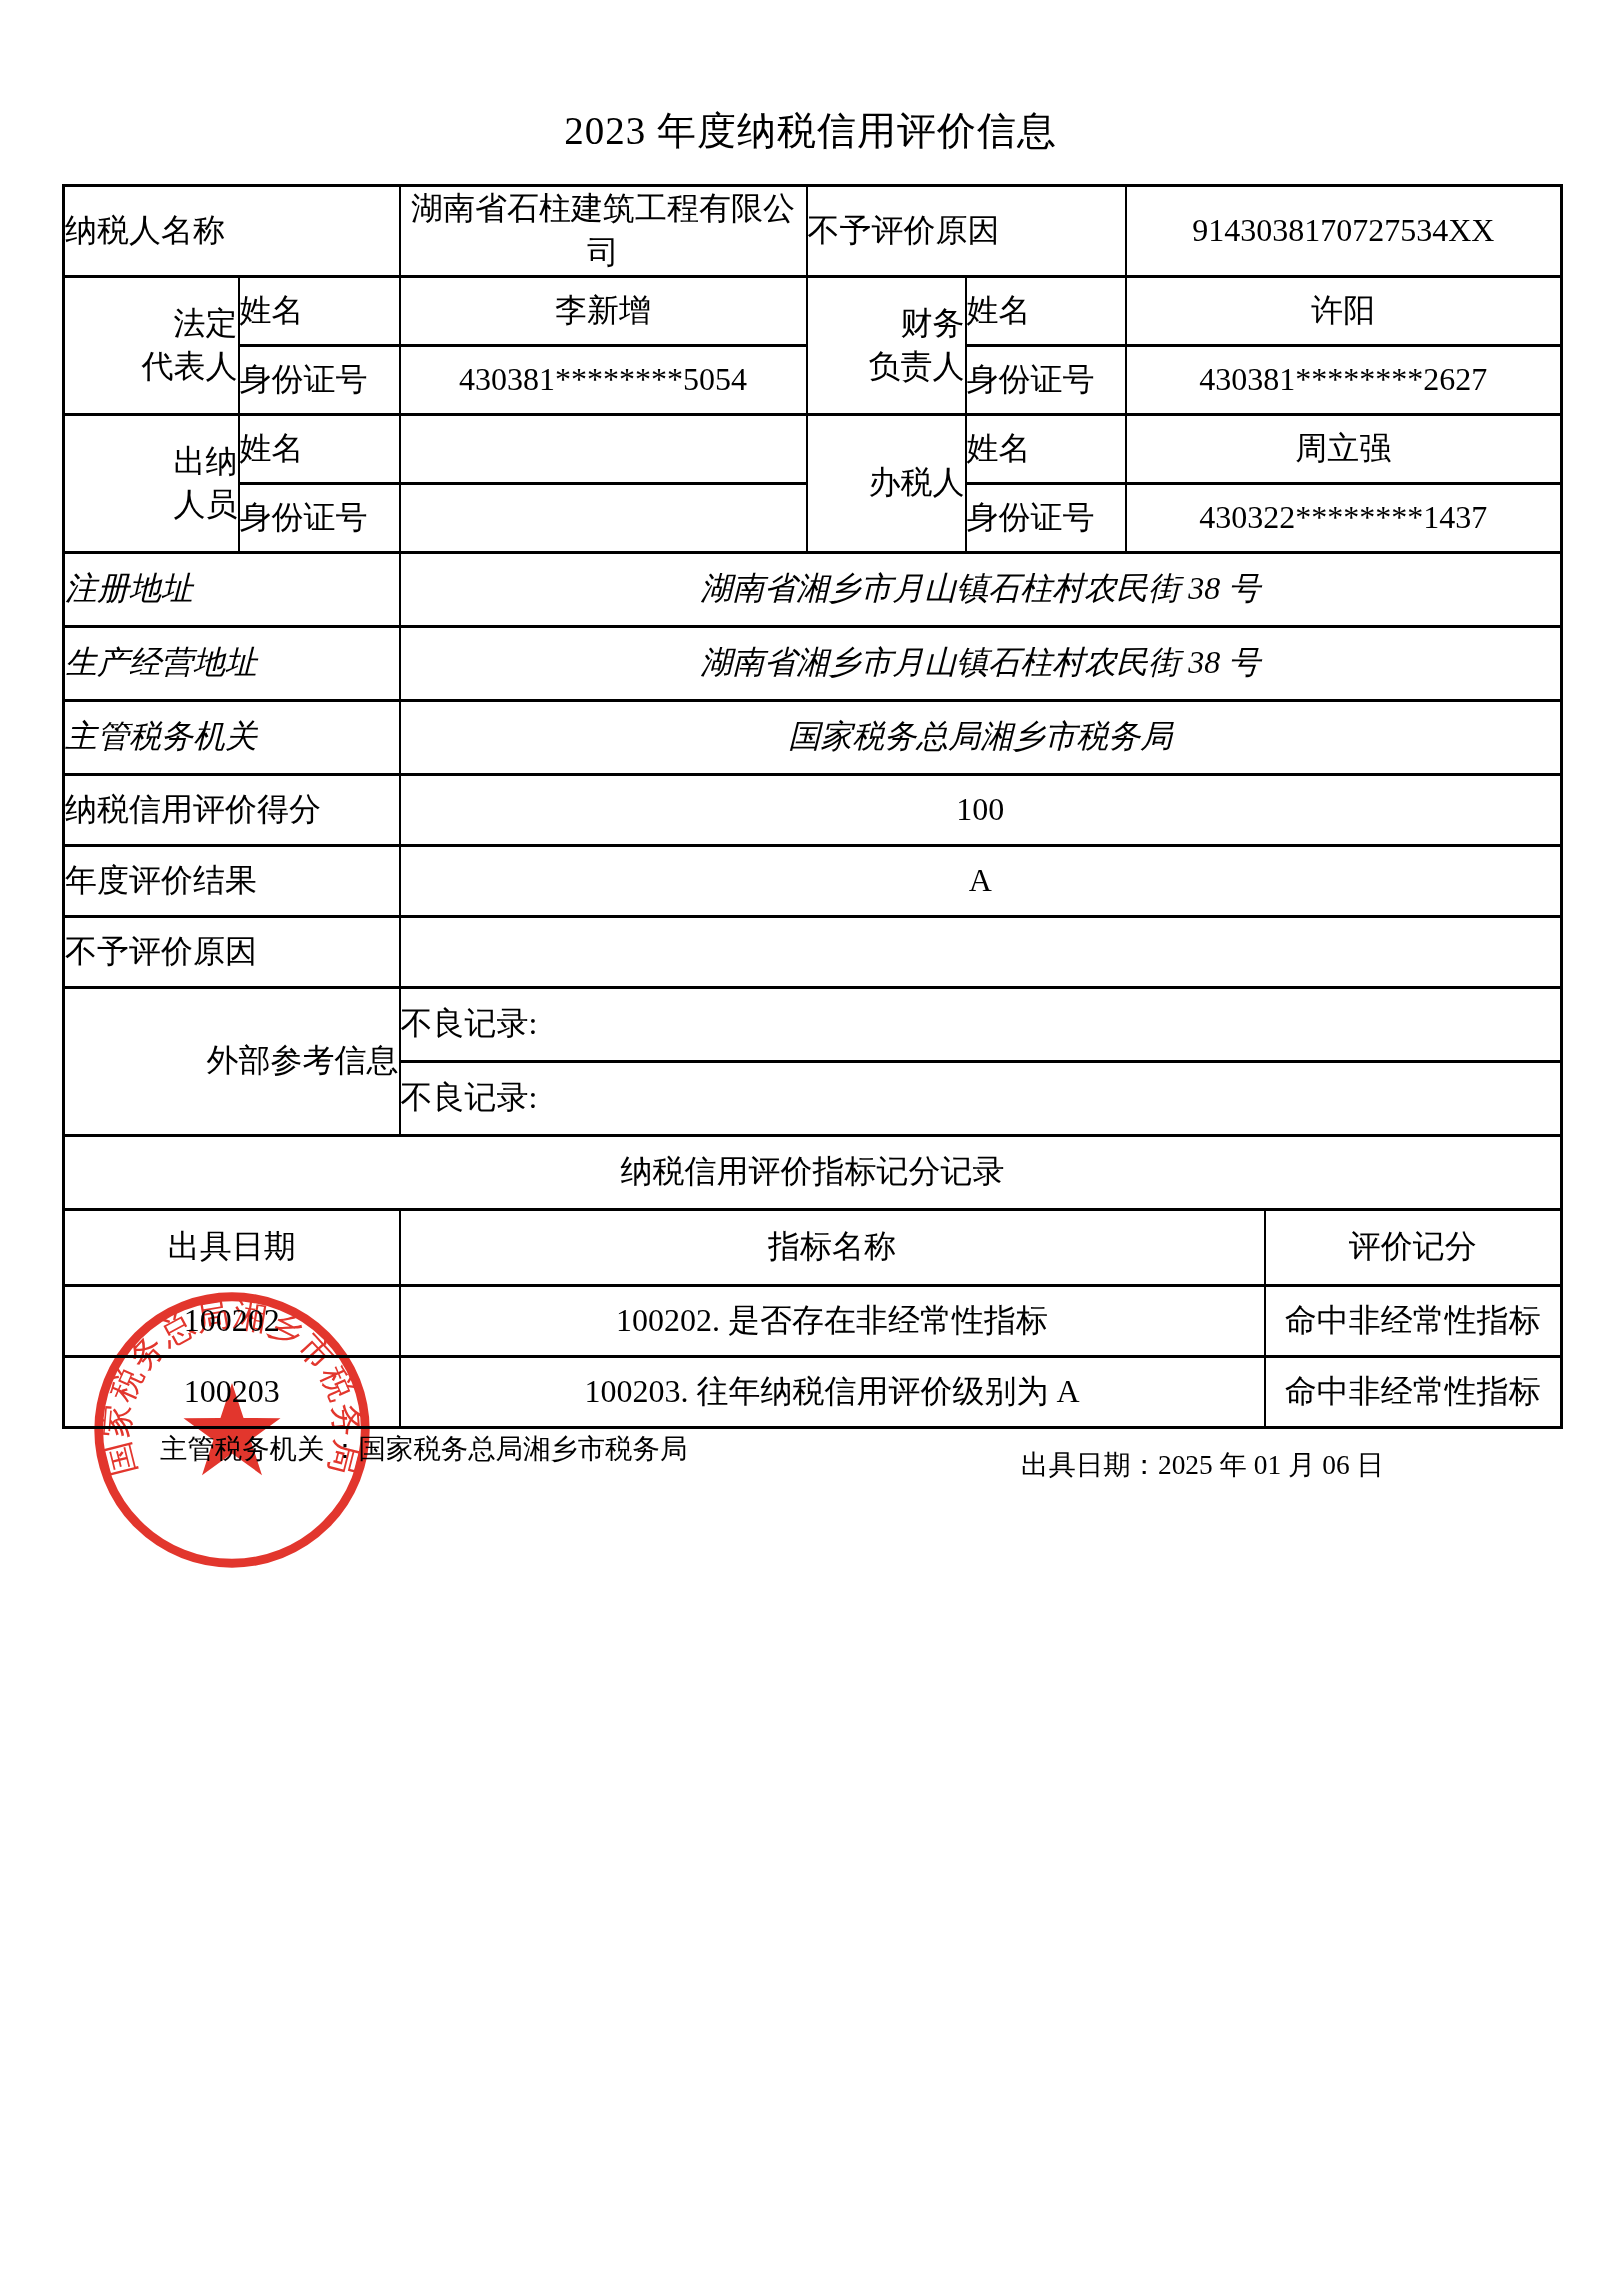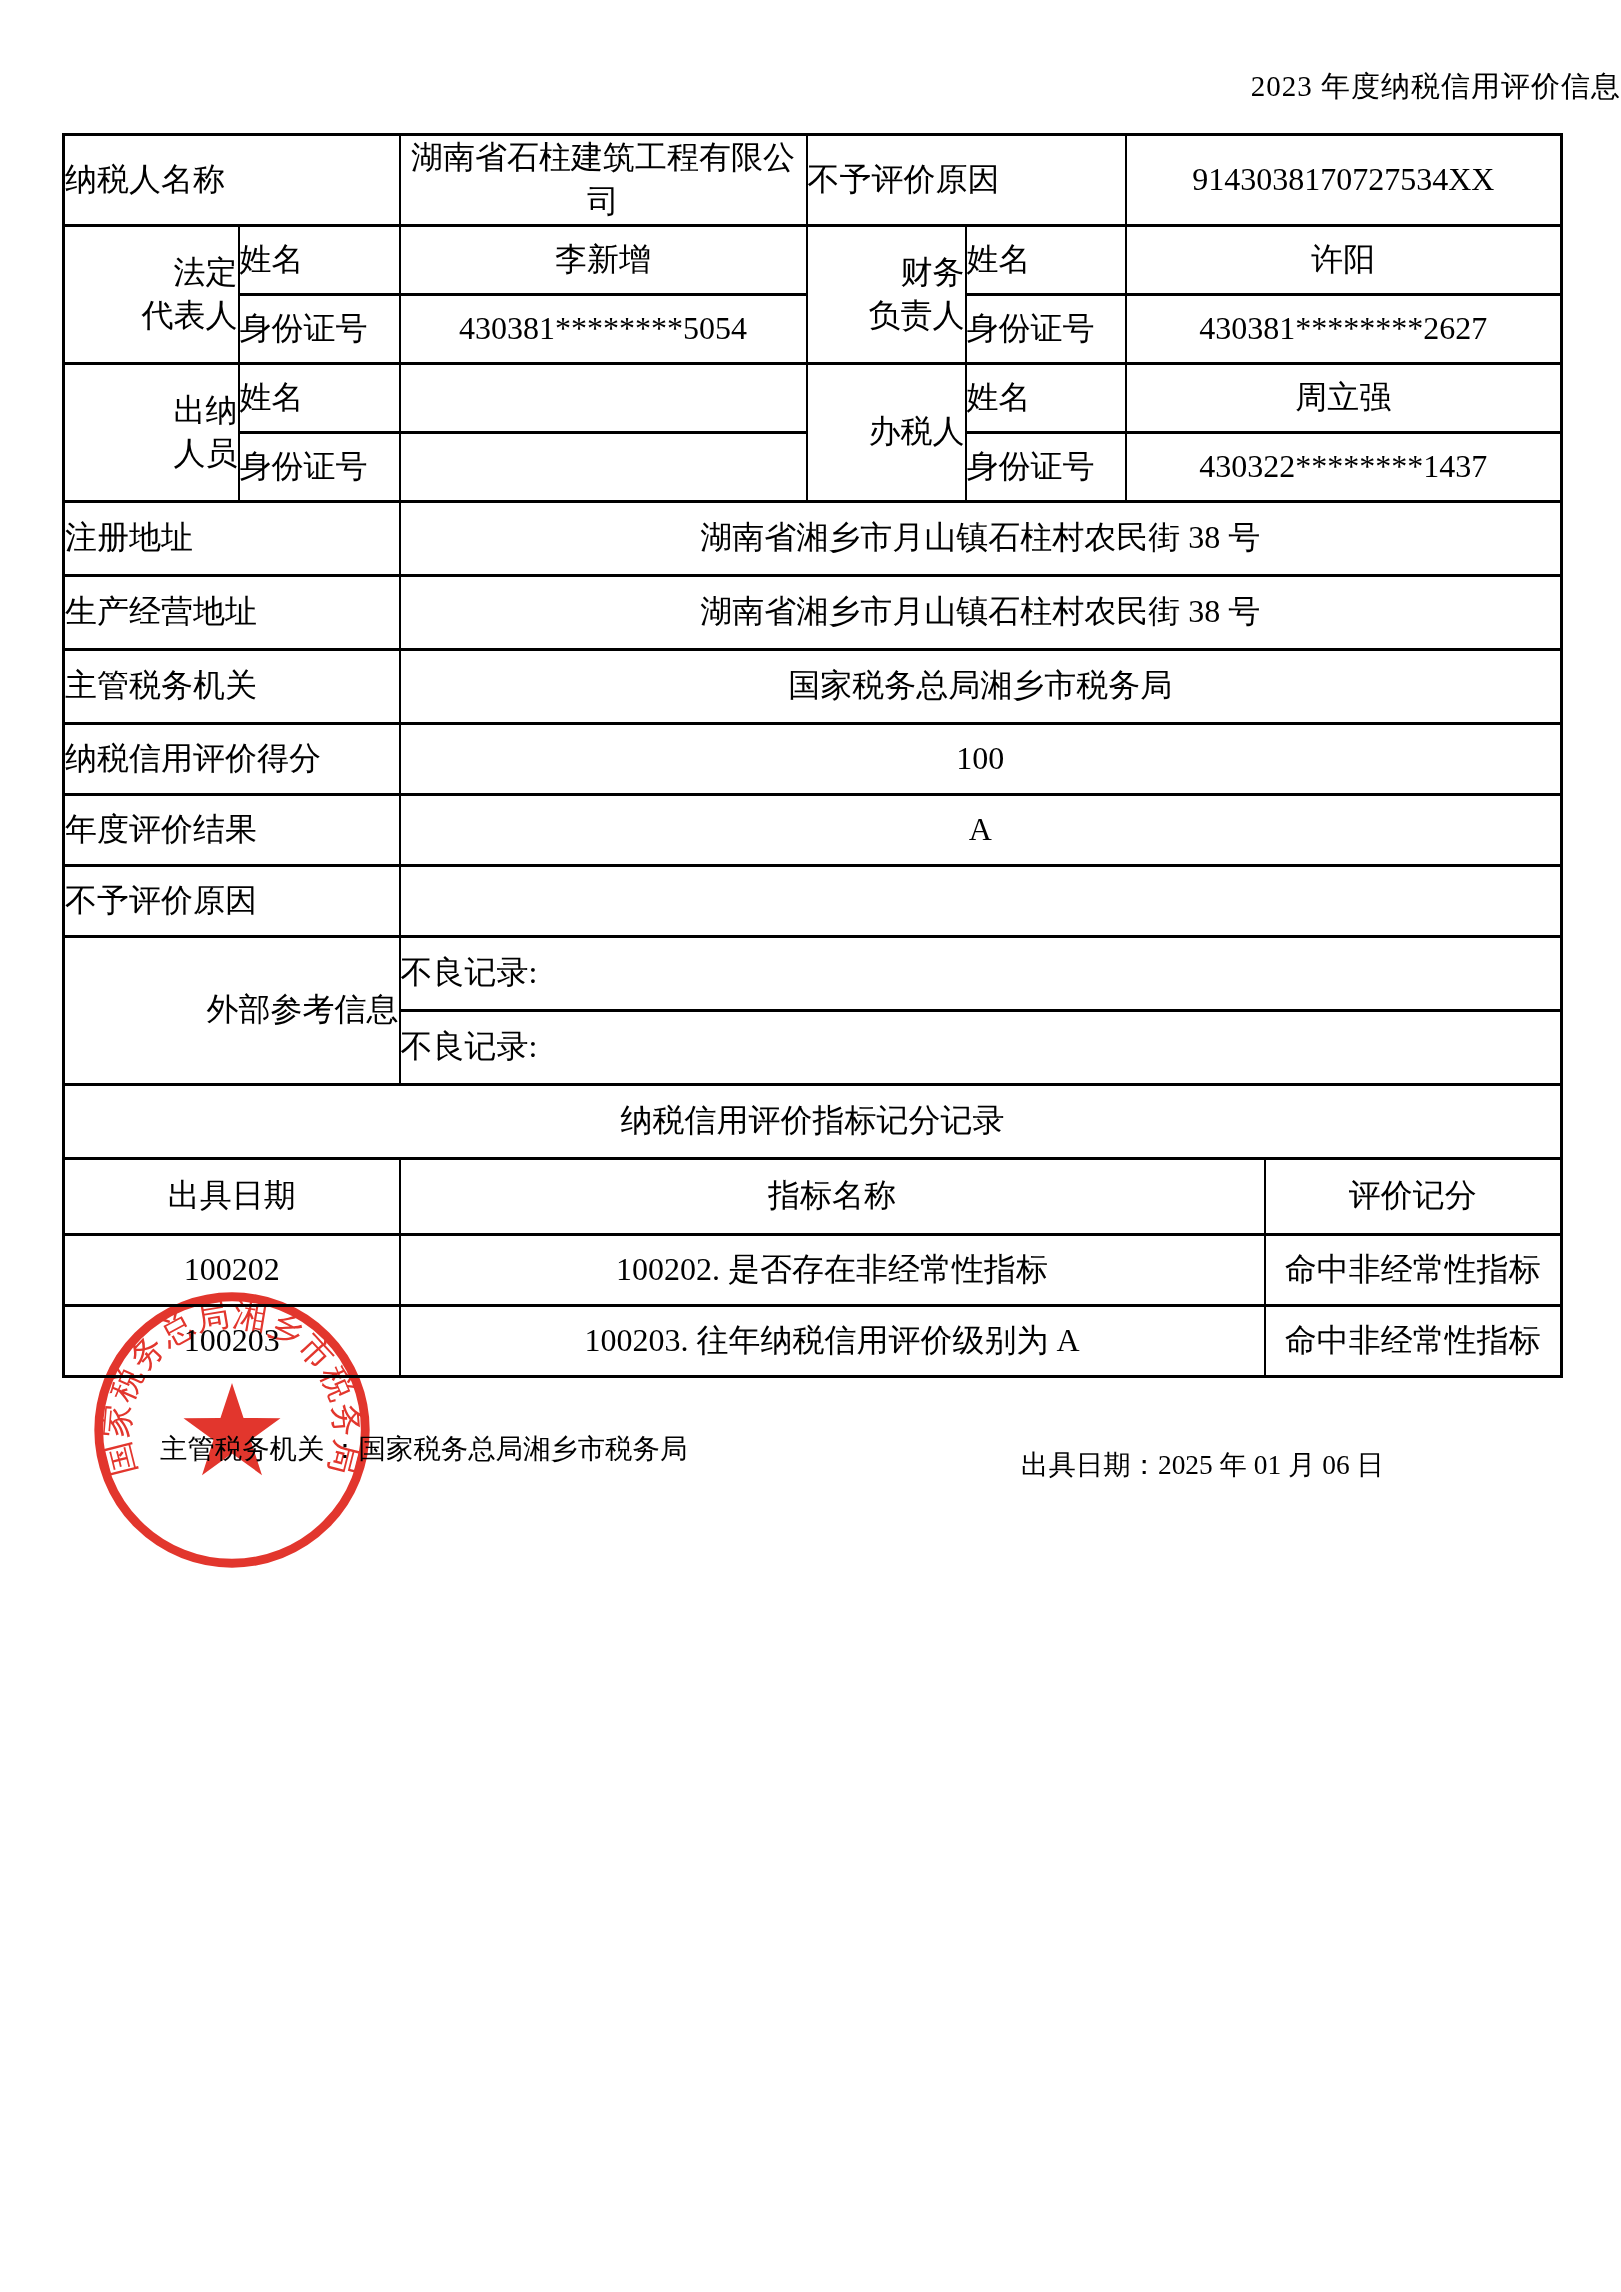--- a/index.html
+++ b/index.html
@@ -1,27 +1,27 @@
 <!DOCTYPE html>
 <html><head>
 <meta charset="utf-8">
 <style>
   html,body{margin:0;padding:0;background:#fff;}
   .page{position:relative;width:1621px;height:2293px;background:#ffffff;
         font-family:"Liberation Serif","DejaVu Serif",serif;color:#000;overflow:hidden;}
-  .title{margin:0;padding-top:67px;text-align:right;font-size:29px;font-weight:400;letter-spacing:1px;}
+  .title{margin:0;padding-top:104px;text-align:center;font-size:39px;font-weight:400;letter-spacing:1px;}
   table.doc{border-collapse:collapse;table-layout:fixed;margin:25.5px 0 0 62px;width:1498px;}
   table.doc td{border:2.9px solid #000;border-top-width:3.9px;border-bottom-width:3.9px;
                font-size:32px;vertical-align:middle;padding:0;overflow:hidden;}
   table.doc{border:3.9px solid #000;}
   td.lbl{text-align:left;padding-left:15.7px;}
   td.ctr{text-align:center;}
   td.grp{text-align:right;line-height:1.35;}
   .r1{height:86px;} .rp{height:69px;}
-  .ra{height:74px;} .rs{height:71px;} .rx{height:74px;}
+  .ra{height:74px;font-style:italic;} .rs{height:71px;} .rx{height:74px;}
   .rt{height:74px;} .rh{height:76px;} .ri{height:71px;}
   .footer{position:absolute;left:0;top:1419px;width:1621px;height:78px;font-size:27.4px;}
   .footer .auth{position:absolute;left:160px;top:11.8px;}
   .footer .date{position:absolute;left:1021px;top:28px;}
   .seal{position:absolute;left:86px;top:1284px;width:292px;height:292px;
         mix-blend-mode:multiply;opacity:0.92;z-index:5;pointer-events:none;}
   .seal svg{width:100%;height:100%;}
 </style>
 </head>
 <body>

